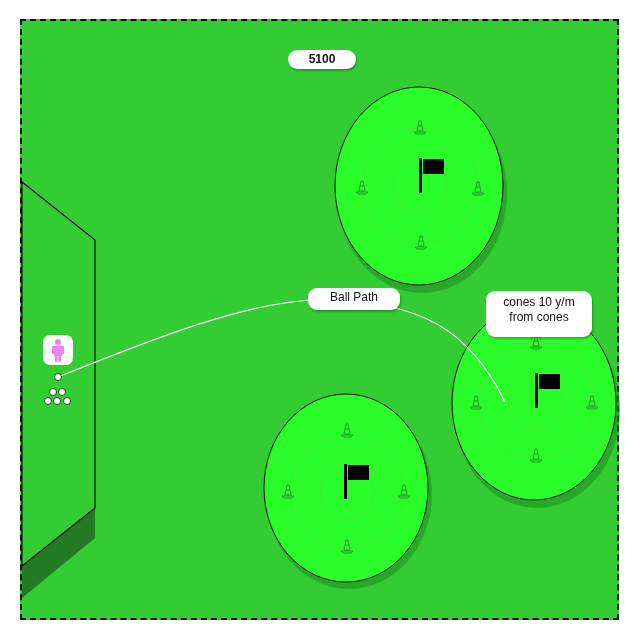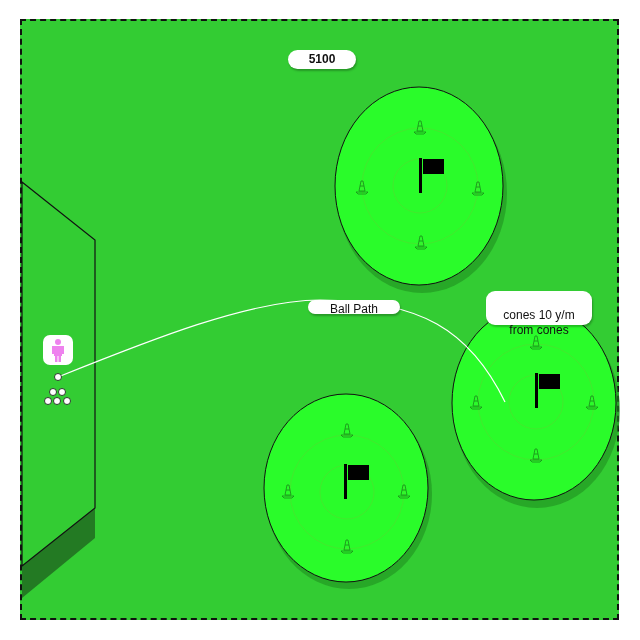--- a/index.html
+++ b/index.html
@@ -1,22 +1,22 @@
 <!DOCTYPE html>
 <html><head>
 <meta charset="utf-8">
 <style>
   html, body { margin:0; padding:0; background:#ffffff; }
   body { width:640px; height:640px; position:relative; overflow:hidden; font-family:"Liberation Sans", sans-serif; }
   #field { position:absolute; left:20px; top:19px; width:599px; height:601px; background:#33cc33; border:2px dashed #111; box-sizing:border-box; }
   svg#drill { position:absolute; left:0; top:0; width:640px; height:640px; }
   .label { position:absolute; background:#fff; border-radius:9px; text-align:center; color:#111; font-size:12px; box-shadow:1px 2px 2px rgba(0,0,0,0.25); }
   #score { left:288px; top:50px; width:68px; height:19px; line-height:19px; font-weight:bold; font-size:12px; border-radius:10px; }
-  #ball-path-label { left:308px; top:300px; width:92px; height:14px; line-height:18px; }
-  #cones-label { left:486px; top:291px; width:106px; height:34px; line-height:15px; padding-top:17px; box-sizing:border-box; }
+  #ball-path-label { left:308px; top:288px; width:92px; height:22px; line-height:18px; }
+  #cones-label { left:486px; top:291px; width:106px; height:46px; line-height:15px; padding-top:4px; box-sizing:border-box; }
   #player-card { position:absolute; left:43px; top:335px; width:30px; height:30px; background:#fff; border-radius:7px; }
 </style>
 </head>
 <body>
 
 <div id="field"></div>
 
 <svg id="drill" viewBox="0 0 640 640">
   <defs>
     <g id="cone">

